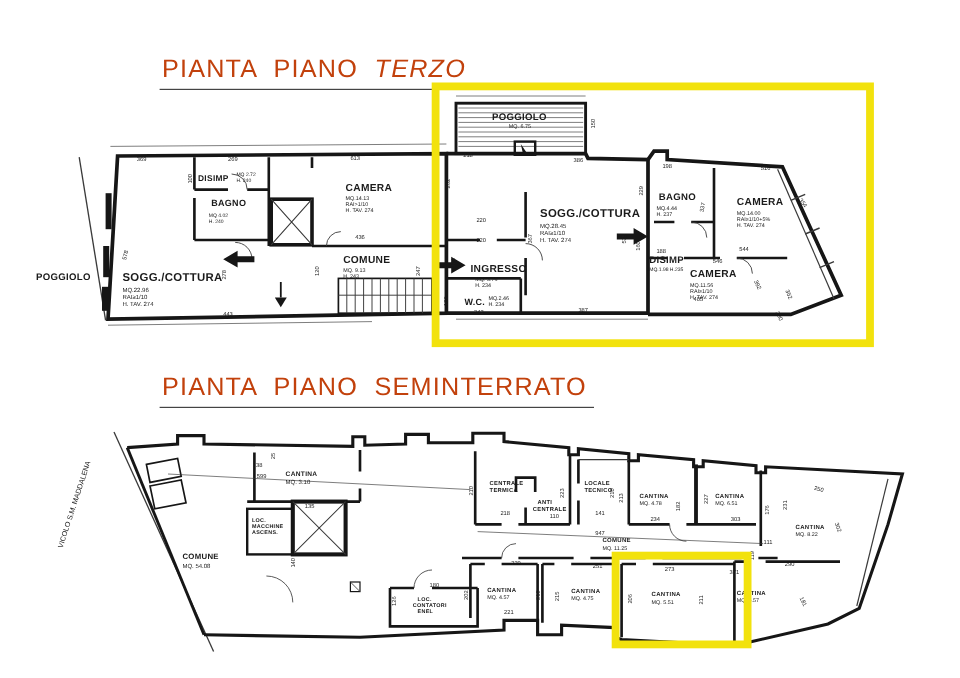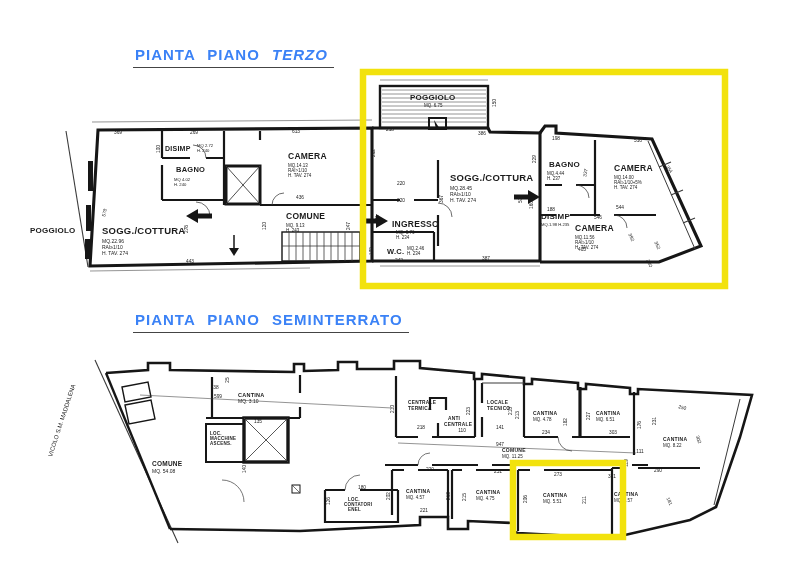--- a/index.html
+++ b/index.html
@@ -1,18 +1,18 @@
 <!DOCTYPE html>
 <html><head>
 <meta charset="utf-8">
 <style>
   html,body{margin:0;padding:0;background:#fff;}
   .sheet{position:relative;width:800px;height:565px;background:#ffffff;overflow:hidden;
          font-family:"Liberation Sans",sans-serif;}
-  .plan-title{position:absolute;color:#3b82f6;font-size:15px;font-weight:700;
+  .plan-title{position:absolute;color:#c2410c;font-size:21px;font-weight:400;
               letter-spacing:1px;word-spacing:7px;border-bottom:1.6px solid #444;
               padding:0 6px 4px 2px;white-space:nowrap;}
   .plan-title .em{font-style:italic;}
   svg{position:absolute;left:0;}
   svg text{font-family:"Liberation Sans",sans-serif;fill:#1b1b1b;}
   .rm{font-weight:700;letter-spacing:.25px;}
   .sub{font-weight:400;}
   .dim{fill:#2e2e2e;}
   .w{stroke:#161616;fill:none;}
   .thin{stroke:#3a3a3a;fill:none;}

